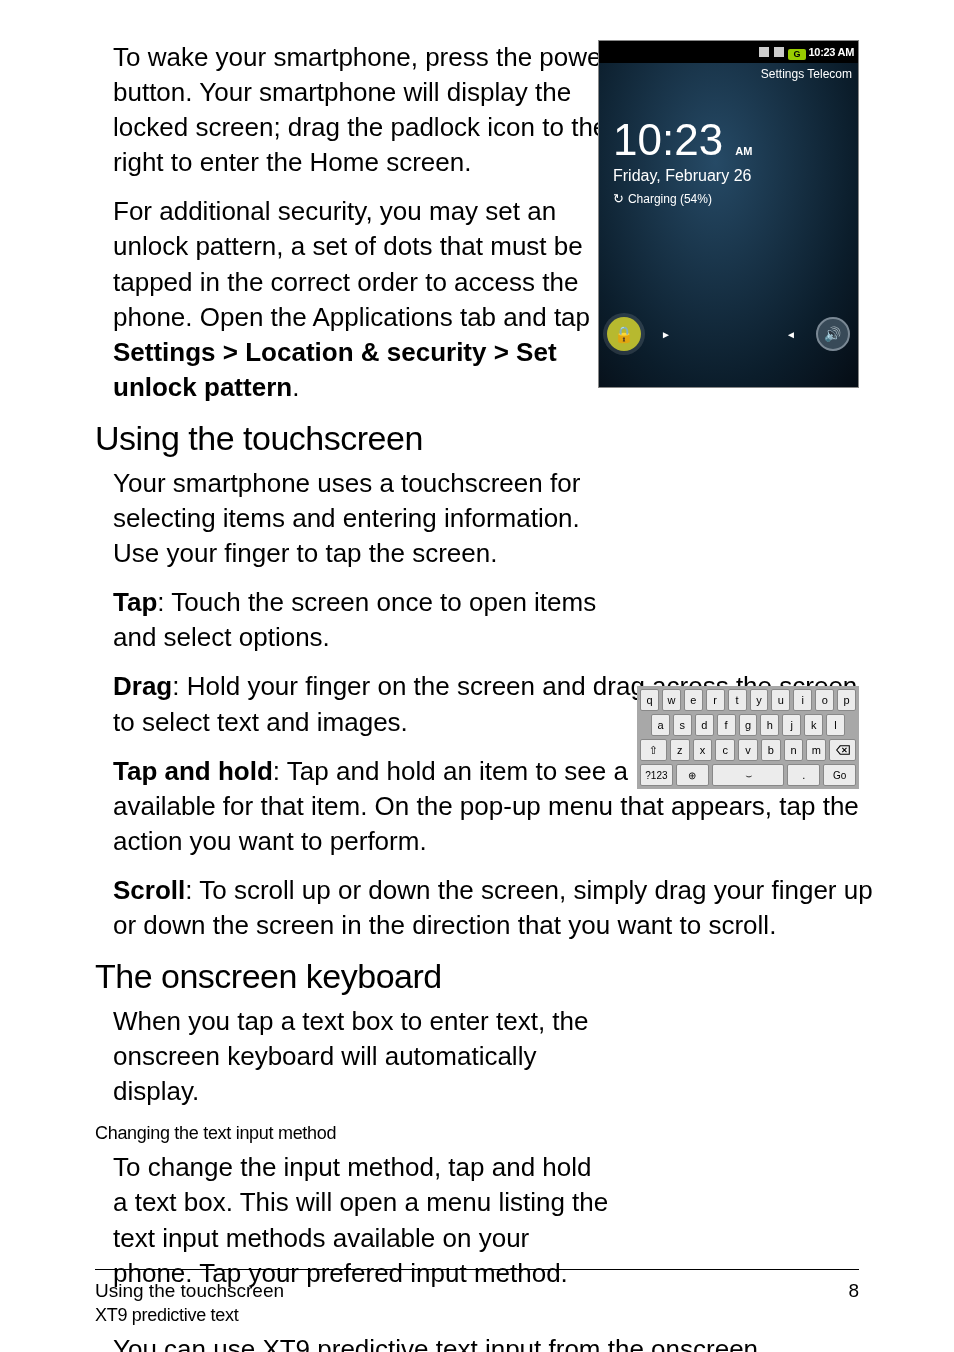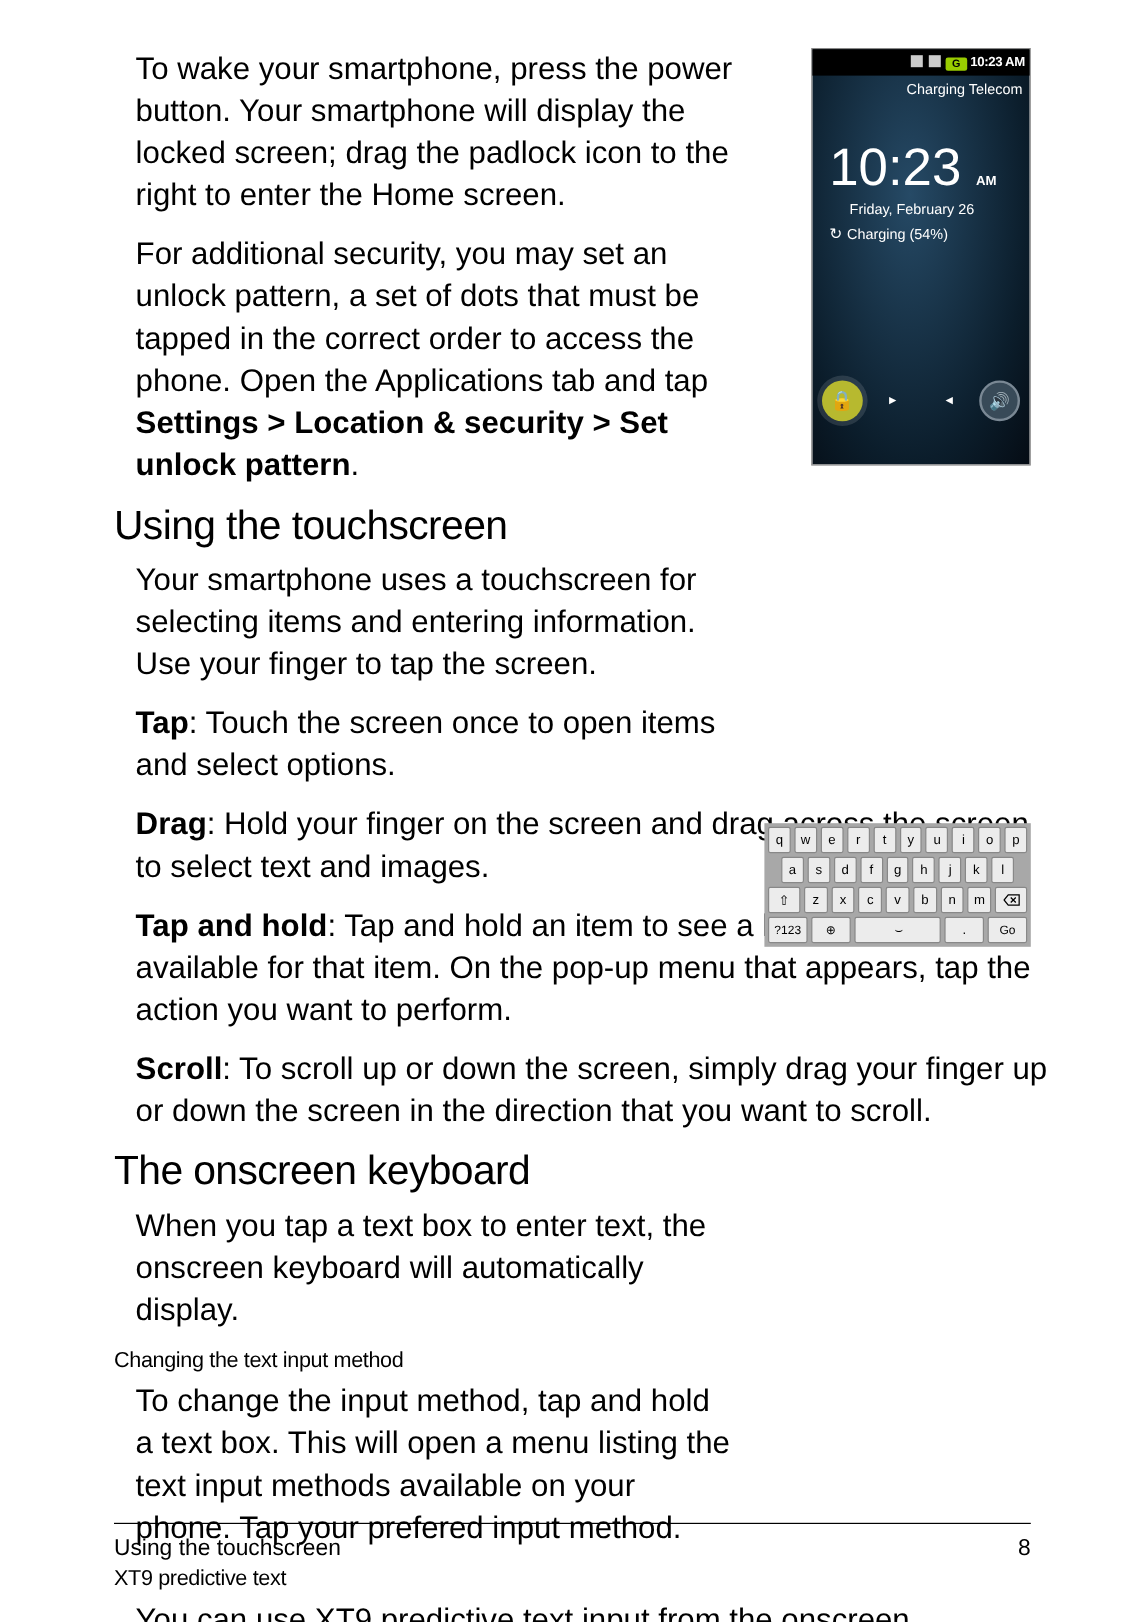--- a/index.html
+++ b/index.html
@@ -63,38 +63,38 @@
     padding-top: 10px;
     font-size: 19px;
     display: flex;
     justify-content: space-between;
   }
 
   
   .phone1 {
     position: absolute;
     top: 40px; right: 95px;
-    width: 183px; height: 348px;
+    width: 261px; height: 348px;
     background: radial-gradient(ellipse at 45% 35%, #264a66 0%, #0b1d2b 70%, #050c14 100%);
     color: #fff;
     border: 1px solid #888;
     font-family: sans-serif;
   }
   .statusbar {
     height: 22px; background: #000;
     font-size: 11px; text-align: right;
     line-height: 22px; padding-right: 4px;
     letter-spacing: -0.3px;
   }
   .sb-ico { display:inline-block; width:10px; height:10px; background:#ccc; margin:0 1px; vertical-align: -1px; }
   .sb-batt { display:inline-block; width:18px; height:11px; background:#9c0; border-radius:2px; vertical-align:-1px; color:#000; font-weight:900; font-size:9px; line-height:11px; text-align:center;}
   .carrier { text-align: right; font-size: 12px; padding: 4px 6px; }
   .clock { font-size: 44px; font-weight: 500; padding: 30px 0 0 14px; }
   .ampm { font-size: 11px; font-weight: 700; }
-  .date { font-size: 12px; padding: 2px 0 0 14px; margin-left: 17px; }
+  .date { font-size: 16px; padding: 2px 0 0 14px; }
   .charge { font-size: 12px; padding: 6px 0 0 14px; }
   .charge::before { content: "↻"; margin-right: 4px; font-size: 13px; }
   .lockrow {
     position: absolute; bottom: 36px; left: 8px; right: 8px;
     display: flex; justify-content: space-between; align-items: center;
   }
   .lockbtn, .sndbtn {
     width: 34px; height: 34px; border-radius: 50%;
     display: flex; align-items: center; justify-content: center;
     font-weight: 900;
@@ -135,21 +135,21 @@
 </head>
 <body>
 
 <div class="phone1">
   <div class="statusbar">
     <span class="sb-ico"></span>
     <span class="sb-ico"></span>
     <span class="sb-batt">G</span>
     <b>10:23 AM</b>
   </div>
-  <div class="carrier">Charging Telecom</div>
+  <div class="carrier">Settings Telecom</div>
   <div class="clock">
     <span>10:23</span> <span class="ampm">AM</span>
   </div>
   <div class="date">Friday, February 26</div>
   <div class="charge">Charging (54%)</div>
   <div class="lockrow">
     <div class="lockbtn">🔒</div>
     <div class="sndbtn">🔊</div>
   </div>
 </div>

